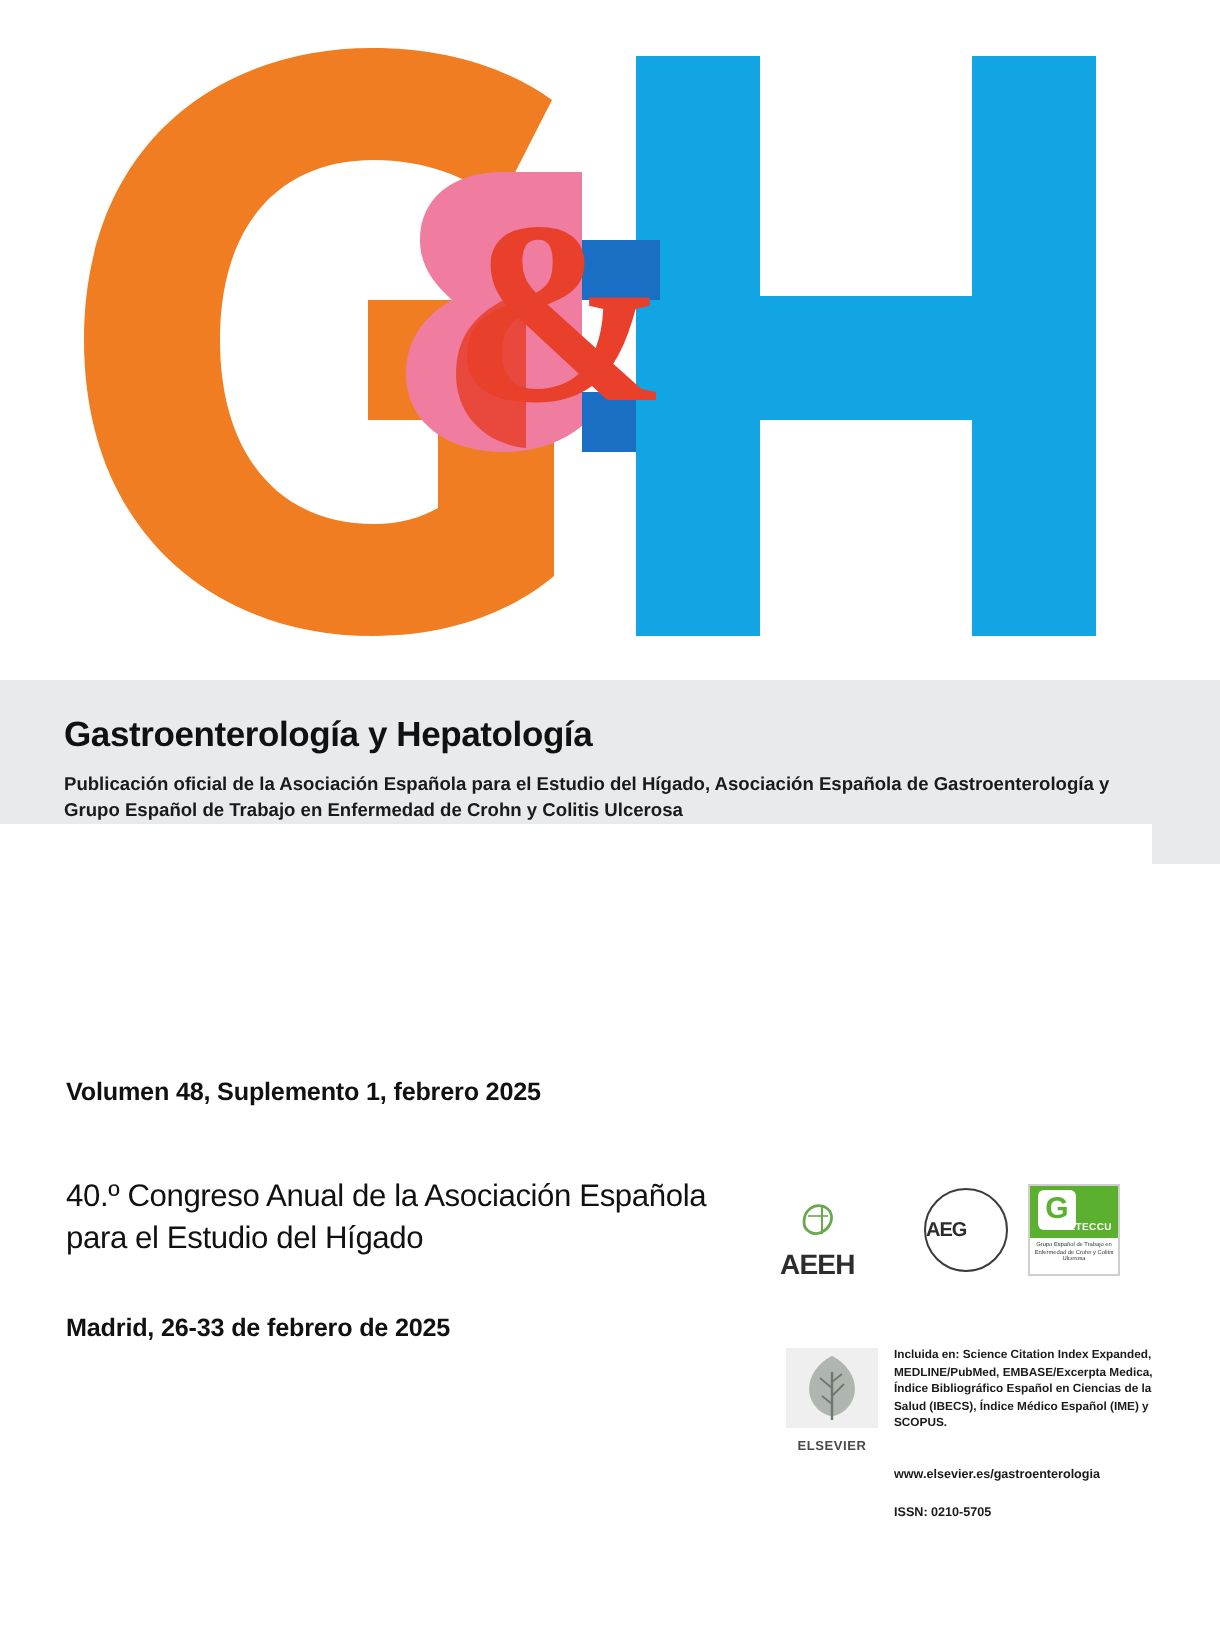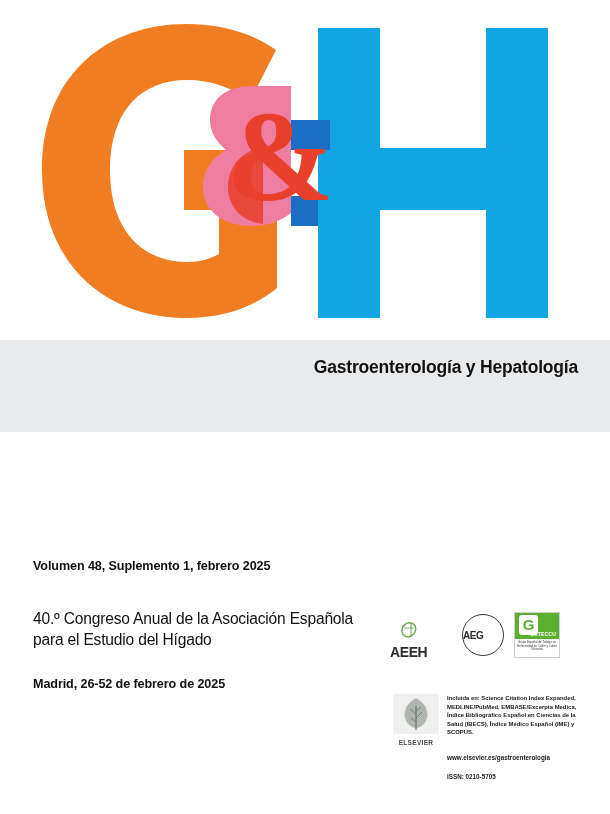--- a/index.html
+++ b/index.html
@@ -41,21 +41,20 @@
   
   .title-band {
     position: absolute;
     left: 0;
     top: 340px;
     width: 610px;
     height: 92px;
     background: #e9eaec;
     box-sizing: border-box;
     padding: 18px 32px 0 32px;
-    text-align: right;
   }
   .journal-title {
     font-size: 17.5px;
     font-weight: bold;
     color: #111;
     letter-spacing: -0.2px;
     margin: 0 0 9px 0;
     line-height: 1.1;
   }
   .journal-sub {
@@ -64,21 +63,21 @@
     color: #1a1a1a;
     line-height: 1.32;
     margin: 0;
     max-width: 545px;
   }
 
   
   .lower {
     position: absolute;
     left: 0;
-    top: 432px;
+    top: 412px;
     width: 576px;
     height: 382px;
     background: #ffffff;
   }
   .volume-line {
     position: absolute;
     left: 33px;
     top: 127px;
     font-size: 12.6px;
     font-weight: bold;
@@ -285,29 +284,30 @@
 
       <path d="M291 120 L330 120 L330 150 L291 150 Z" fill="#1a6fc4"></path>
       <path d="M291 196 L318 196 L318 226 L291 226 Z" fill="#1a6fc4"></path>
 
       <text x="226" y="200" font-family="Liberation Serif, serif" font-size="130" font-weight="bold" fill="#e8402a">&amp;</text>
     </svg>
   </div>
 
   <div class="title-band">
     <div class="journal-title">Gastroenterología y Hepatología</div>
+    <div class="journal-sub">Publicación oficial de la Asociación Española para el Estudio del Hígado, Asociación Española de Gastroenterología y Grupo Español de Trabajo en Enfermedad de Crohn y Colitis Ulcerosa</div>
   </div>
 
   <div class="lower">
 
     <div class="volume-line">Volumen 48, Suplemento 1, febrero 2025</div>
 
     <div class="congress-title">40.º Congreso Anual de la Asociación Española para el Estudio del Hígado</div>
 
-    <div class="city-line">Madrid, 26-52 de febrero de 2025</div>
+    <div class="city-line">Madrid, 26-33 de febrero de 2025</div>
 
     <div class="soc-logos">
 
       <div class="aeeh">
         <svg class="aeeh-mark" viewBox="0 0 20 22">
           <path d="M3 11 C3 5, 8 2, 12 3 C16 4, 18 8, 16 12 C14 16, 9 18, 6 16 C4 15, 3 13, 3 11 Z" fill="none" stroke="#6aa84f" stroke-width="1.4"></path>
           <path d="M12 3 L12 17" stroke="#6aa84f" stroke-width="1"></path>
           <path d="M5 8 L15 8" stroke="#6aa84f" stroke-width="0.8"></path>
         </svg>
         <span class="aeeh-text">AEEH</span>

